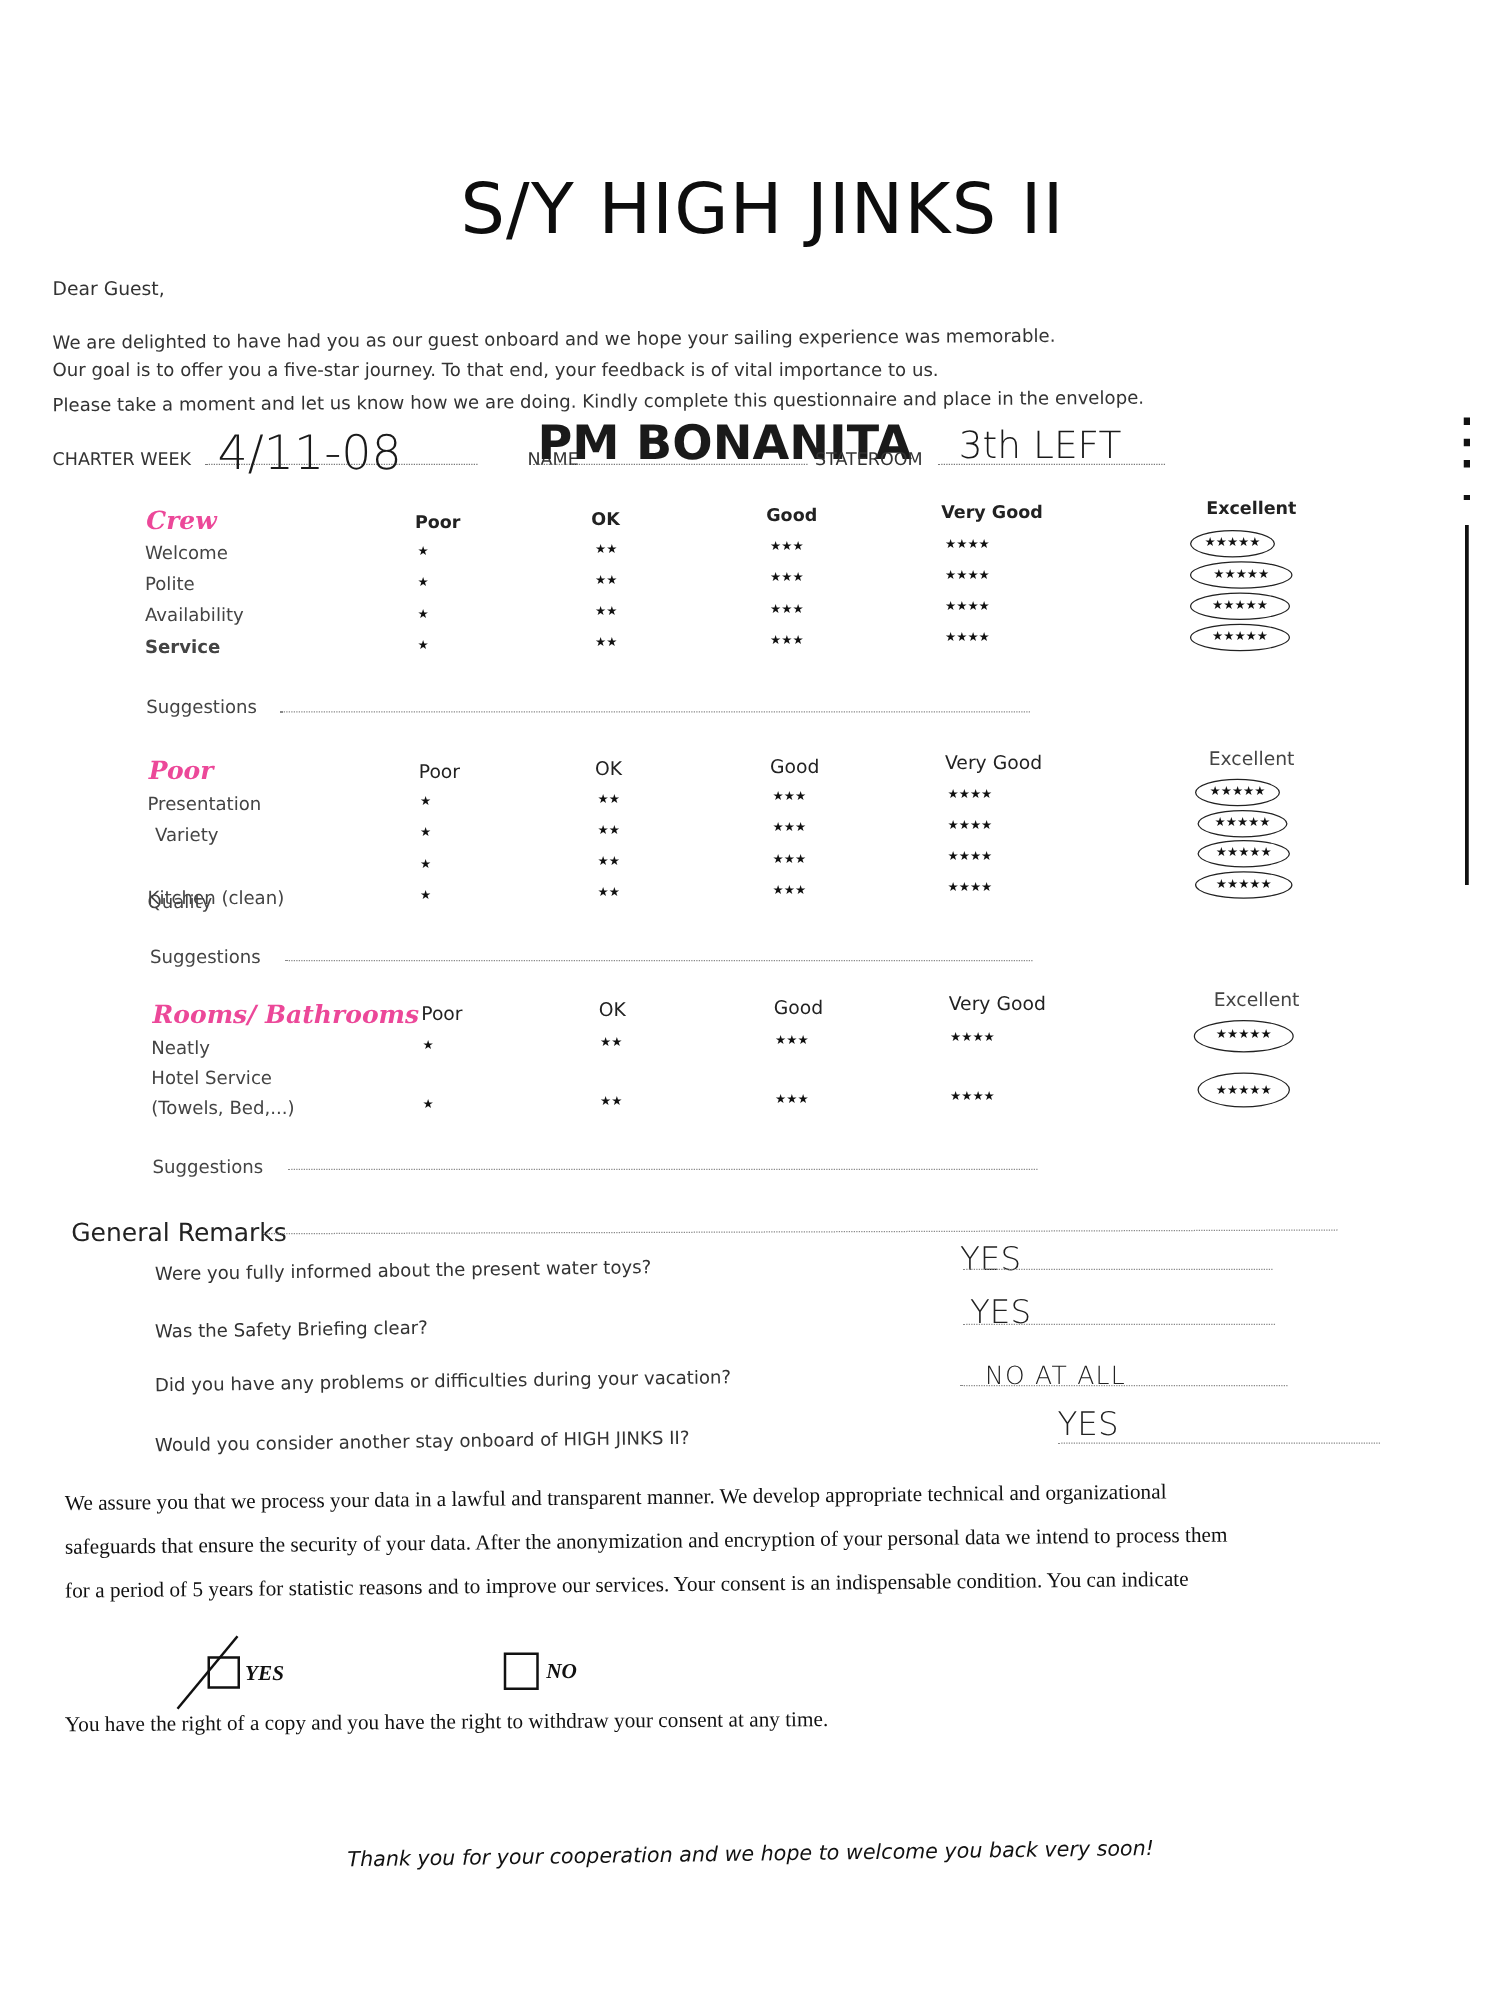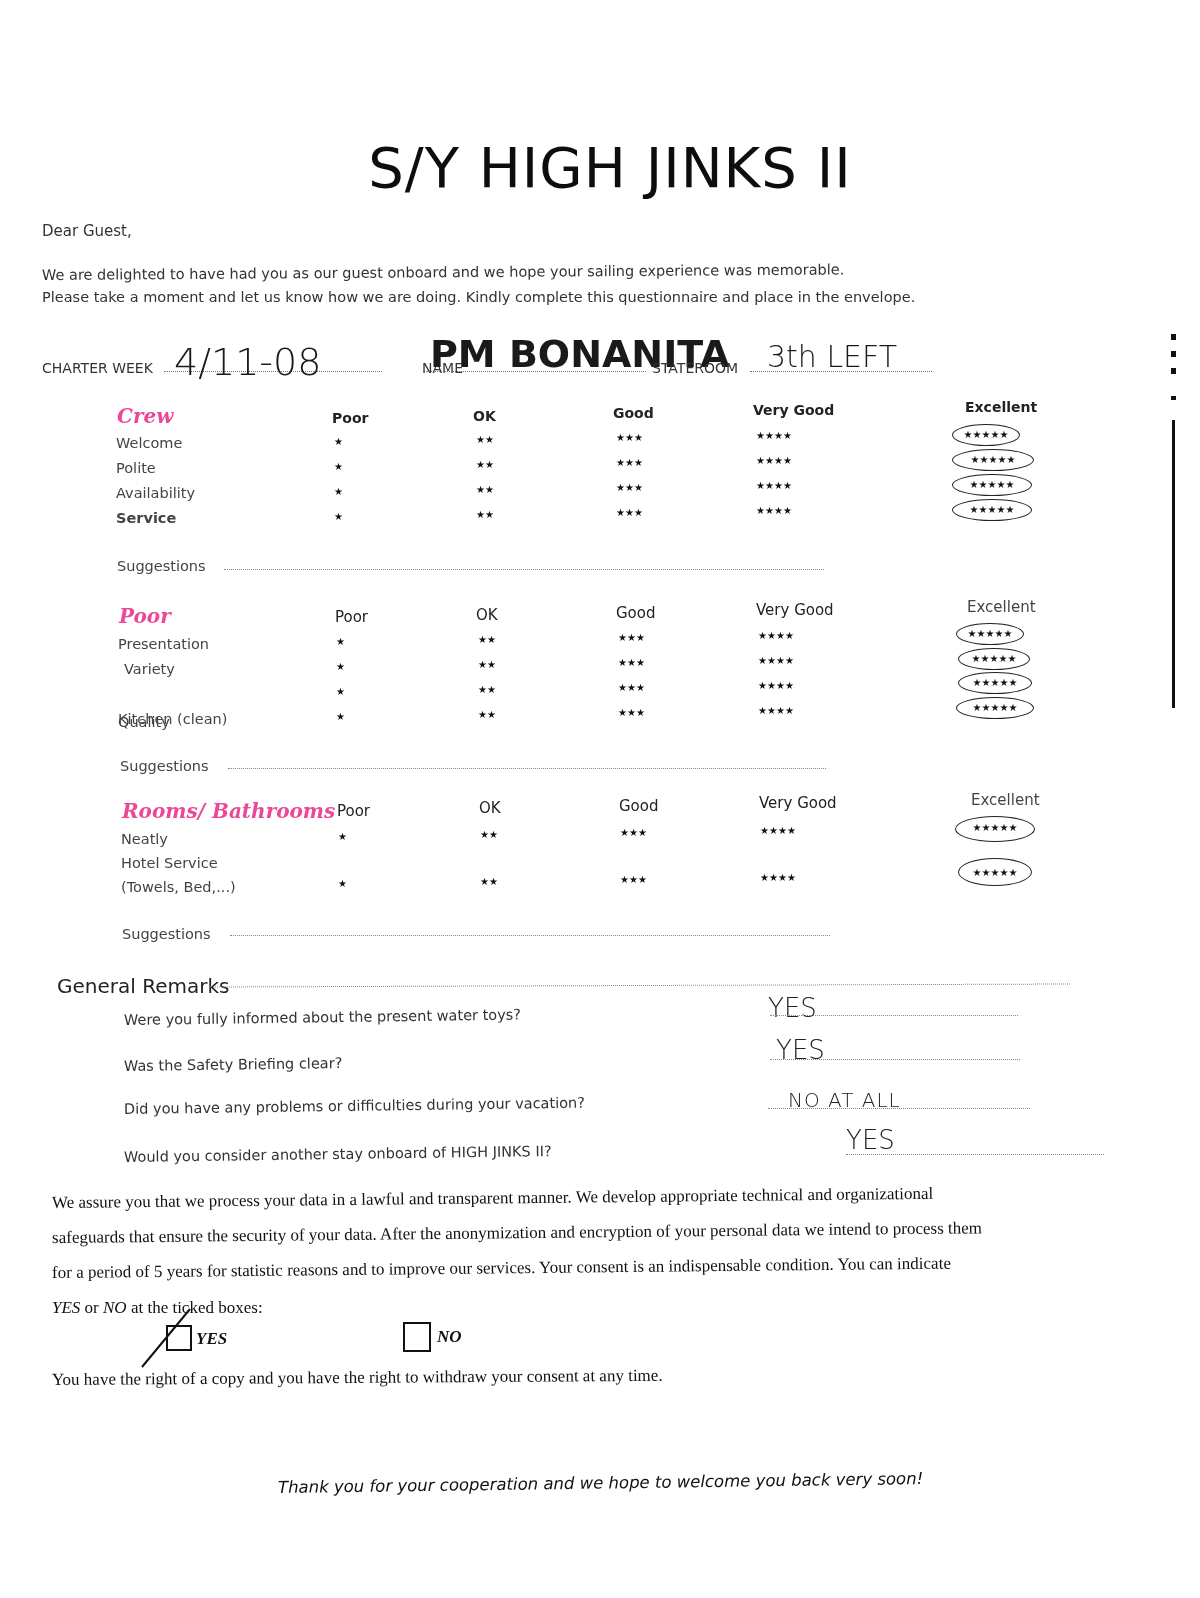--- a/index.html
+++ b/index.html
@@ -38,20 +38,21 @@
   .edge-dot { position:absolute; left:1171px; width:5px; height:6px; background:#111; }
 </style>
 </head>
 <body>
 
 <div class="abs title">S/Y HIGH JINKS  II</div>
 
 <div class="abs greet">Dear Guest,</div>
 <div class="abs intro">
   <div>We are delighted to have had you as our guest onboard and we hope your sailing experience was memorable.</div>
+  <div>Our goal is to offer you a five-star journey. To that end, your feedback is of vital importance to us.</div>
   <div>Please take a moment and let us know how we are doing. Kindly complete this questionnaire and place in the envelope.</div>
 </div>
 
 <div class="abs hdr">
   <span class="lbl" style="left:0;">CHARTER WEEK</span>
   <span class="dots" style="left:122px; width:218px;"></span>
   <span class="hand" style="left:132px; bottom:-6px; font-size:38px;">4/11-08</span>
   <span class="lbl" style="left:342px;margin-left:38px;">NAME</span>
   <span class="dots" style="left:384px; width:220px;"></span>
   <span class="hand" style="left:388px; bottom:2px; font-size:38px;font-weight:bold;">PM BONANITA</span>
@@ -188,21 +189,20 @@
 
   <span class="q" style="left:124px; top:1149px; transform:rotate(-0.8deg); transform-origin:left;">Would you consider another stay onboard of HIGH JINKS II?</span>
   <span class="ans" style="left:846px; top:1125px; font-size:26px;">YES</span>
   <span class="ansline" style="left:846px; top:1153px; width:258px;"></span>
 </div>
 
 <div class="legal">
   <div class="l1">We assure you that we process your data in a lawful and transparent manner. We develop appropriate technical and organizational</div>
   <div class="l2">safeguards that ensure the security of your data. After the anonymization and encryption of your personal data we intend to process them</div>
   <div class="l3">for a period of 5 years for statistic reasons and to improve our services. Your consent is an indispensable condition. You can indicate</div>
-  <div><i>YES</i><span> or </span><i>NO</i><span> at the ticked boxes:</span></div>
 </div>
 
 <div class="cbox" style="left:166px; top:1325px;">
   <svg width="60" height="70" style="position:absolute; left:-30px; top:-22px; overflow:visible;">
     <path d="M 4 62 L 52 4" stroke="#111" stroke-width="2" fill="none"></path>
   </svg>
 </div>
 <span class="cblabel" style="left:196px; top:1329px;">YES</span>
 
 <div class="cbox" style="left:403px; top:1322px; width:28px; height:30px;"></div>

